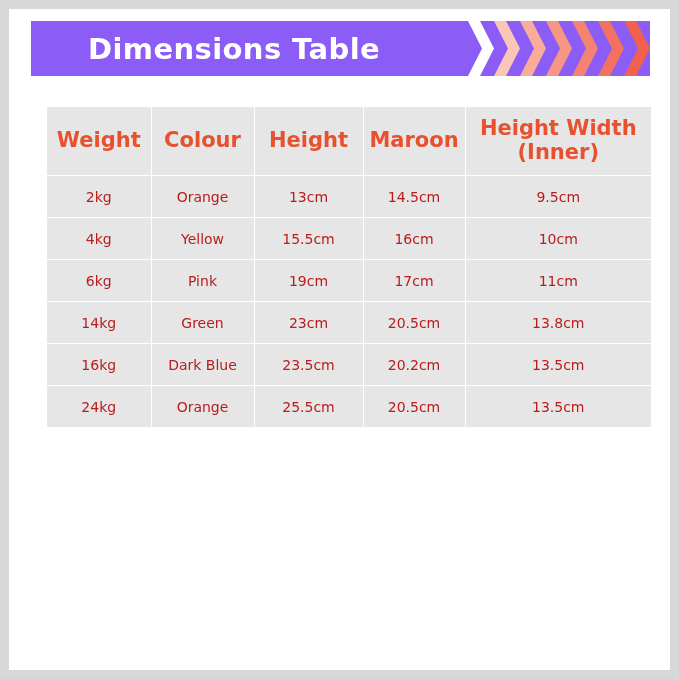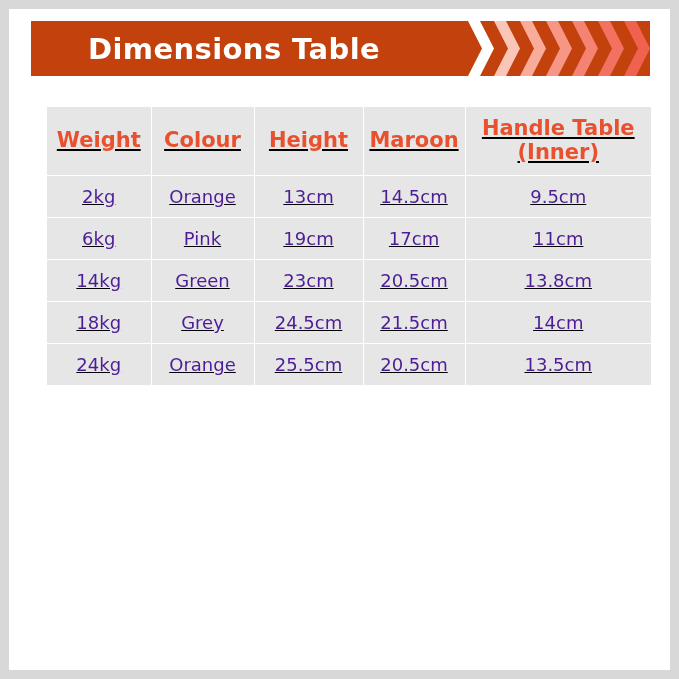--- a/index.html
+++ b/index.html
@@ -27,21 +27,21 @@
     background: #ffffff;
   }
 
   
   .banner {
     position: absolute;
     left: 22px;
     top: 12px;
     width: 619px;
     height: 55px;
-    background: #c2410c;
+    background: #8b5cf6;
     display: flex;
     align-items: center;
     overflow: hidden;
   }
   .banner-title {
     font-family: "DejaVu Sans", sans-serif;
     font-weight: bold;
     font-size: 29px;
     color: #ffffff;
     letter-spacing: 0.4px;
@@ -67,21 +67,20 @@
   .table-wrap {
     position: absolute;
     left: 38px;
     top: 98px;
     width: 604px;
   }
   table.dims {
     border-collapse: collapse;
     width: 604px;
     table-layout: fixed;
-    text-decoration: underline;
   }
   table.dims th, table.dims td {
     text-align: center;
     vertical-align: middle;
     border-right: 1px solid #ffffff;
     border-bottom: 1px solid #ffffff;
     background: #e6e6e6;
     font-family: "DejaVu Sans", sans-serif;
   }
   table.dims th:last-child, table.dims td:last-child {
@@ -89,22 +88,22 @@
   }
   table.dims thead th {
     color: #e8502e;
     font-weight: bold;
     font-size: 21px;
     height: 68px;
     line-height: 1.13;
     padding: 0 4px;
   }
   table.dims tbody td {
-    color: #4c1d95;
-    font-size: 18px;
+    color: #b91c1c;
+    font-size: 14px;
     height: 41px;
     padding: 0 4px;
     font-weight: normal;
   }
   .col-weight { width: 104px; }
   .col-colour { width: 103px; }
   .col-height { width: 109px; }
   .col-width  { width: 102px; }
   .col-handle { width: 186px; }
 </style>
@@ -164,53 +163,60 @@
           <col class="col-width">
           <col class="col-handle">
         </colgroup>
         <thead>
           <tr>
             <th>Weight</th>
             <th>Colour</th>
             <th>Height</th>
             <th>Maroon</th>
             <th>
-              <div>Handle Table</div>
+              <div>Height Width</div>
               <div>(Inner)</div>
             </th>
           </tr>
         </thead>
         <tbody>
           <tr>
             <td>2kg</td>
             <td>Orange</td>
             <td>13cm</td>
             <td>14.5cm</td>
             <td>9.5cm</td>
           </tr>
           <tr>
+            <td>4kg</td>
+            <td>Yellow</td>
+            <td>15.5cm</td>
+            <td>16cm</td>
+            <td>10cm</td>
+          </tr>
+          <tr>
             <td>6kg</td>
             <td>Pink</td>
             <td>19cm</td>
             <td>17cm</td>
             <td>11cm</td>
           </tr>
           <tr>
             <td>14kg</td>
             <td>Green</td>
             <td>23cm</td>
             <td>20.5cm</td>
             <td>13.8cm</td>
           </tr>
           <tr>
-            <td>18kg</td>
-            <td>Grey</td>
-            <td>24.5cm</td>
-            <td>21.5cm</td>
-            <td>14cm</td>
+            <td>16kg</td>
+            <td>Dark Blue</td>
+            <td>23.5cm</td>
+            <td>20.2cm</td>
+            <td>13.5cm</td>
           </tr>
           <tr>
             <td>24kg</td>
             <td>Orange</td>
             <td>25.5cm</td>
             <td>20.5cm</td>
             <td>13.5cm</td>
           </tr>
         </tbody>
       </table>

